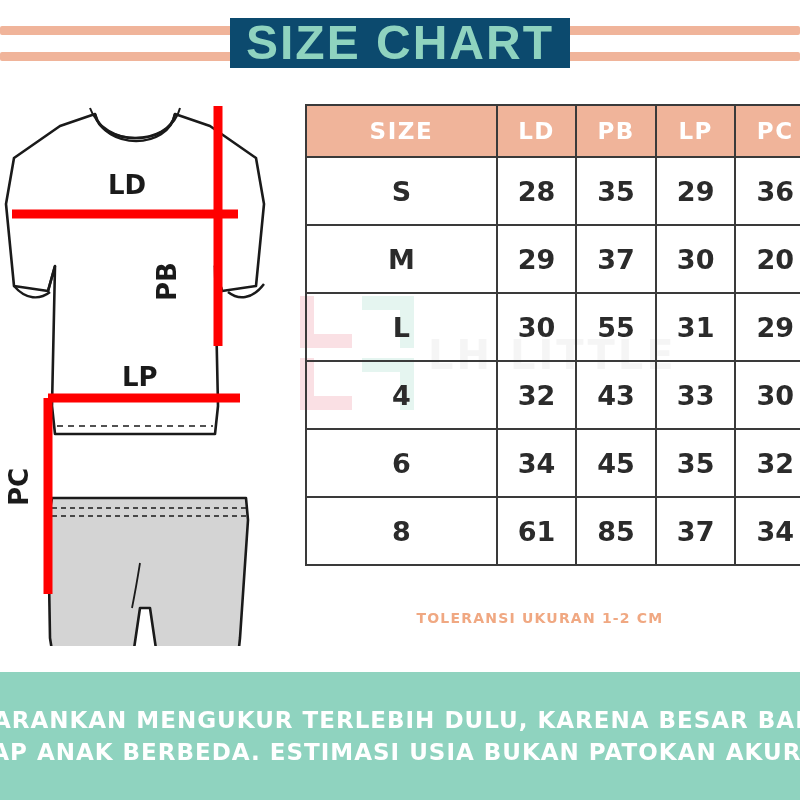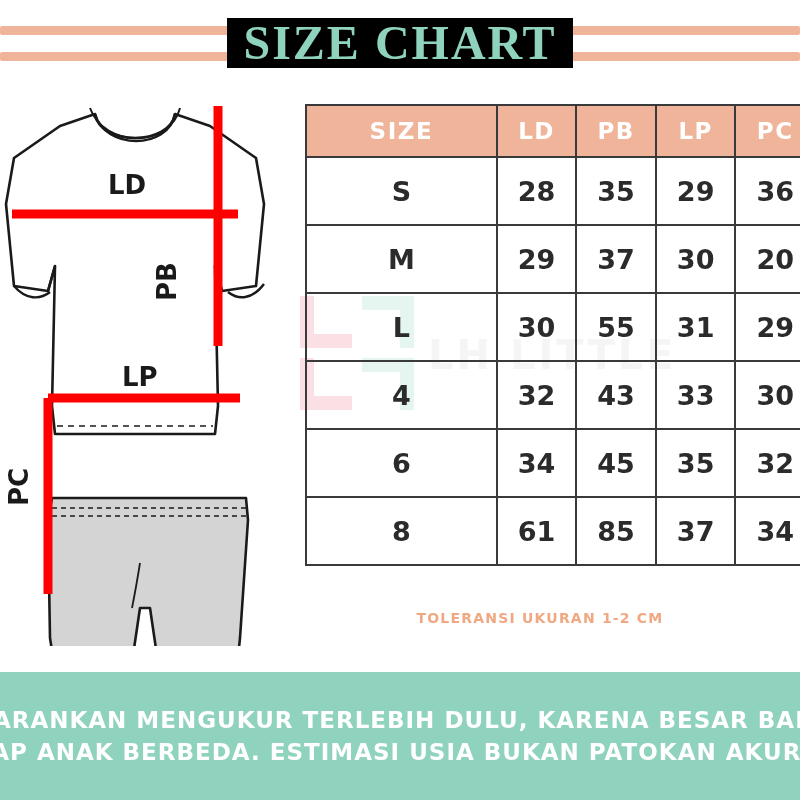--- a/index.html
+++ b/index.html
@@ -47,23 +47,23 @@
   .rule.r3 { top: 26px; left: 532px; width: 268px; }
   .rule.r4 { top: 52px; left: 532px; width: 268px; }
 
   .header-title {
     position: relative;
     z-index: 2;
     color: #8fd3bf;
     font-size: 48px;
     letter-spacing: 2px;
     font-weight: bold;
-    font-family: Liberation Serif, serif;
+    font-family: Liberation Sans, sans-serif;
     text-transform: uppercase;
-    background: #000000;
+    background: #0c4a6e;
     padding: 0 16px;
     line-height: 50px;
   }
 
   
   .watermark {
     position: absolute;
     left: 300px;
     top: 280px;
     width: 480px;

